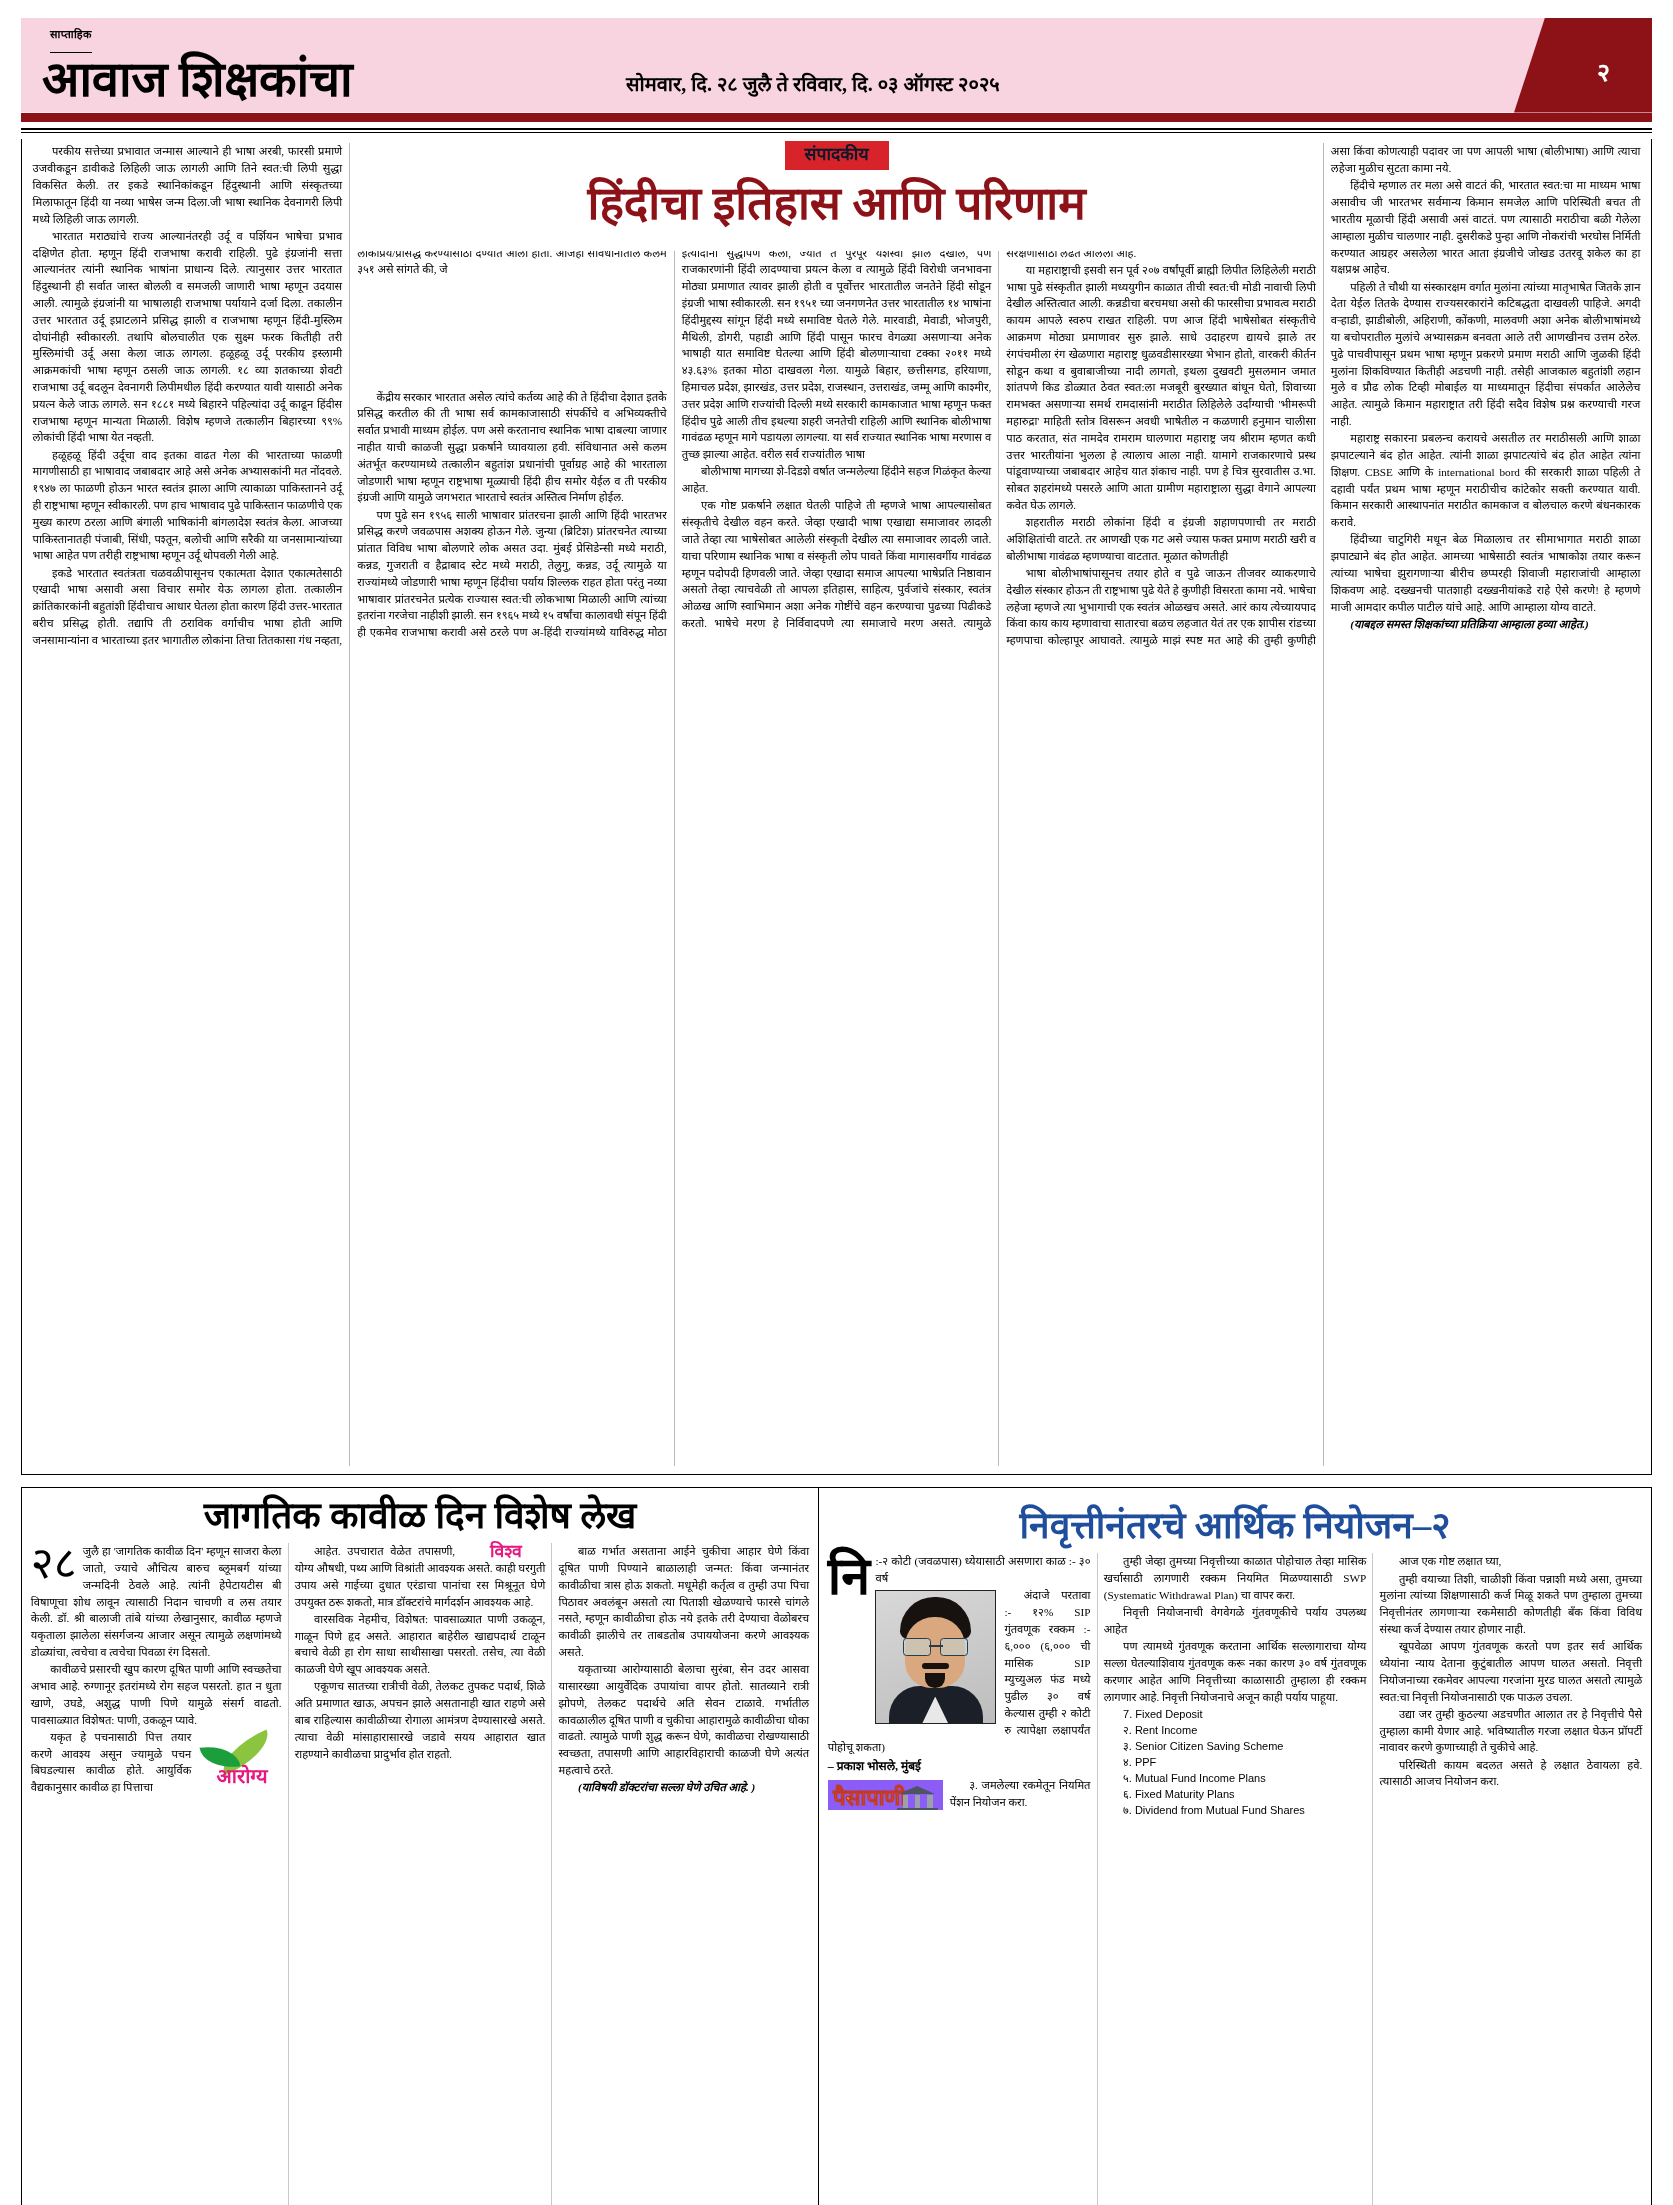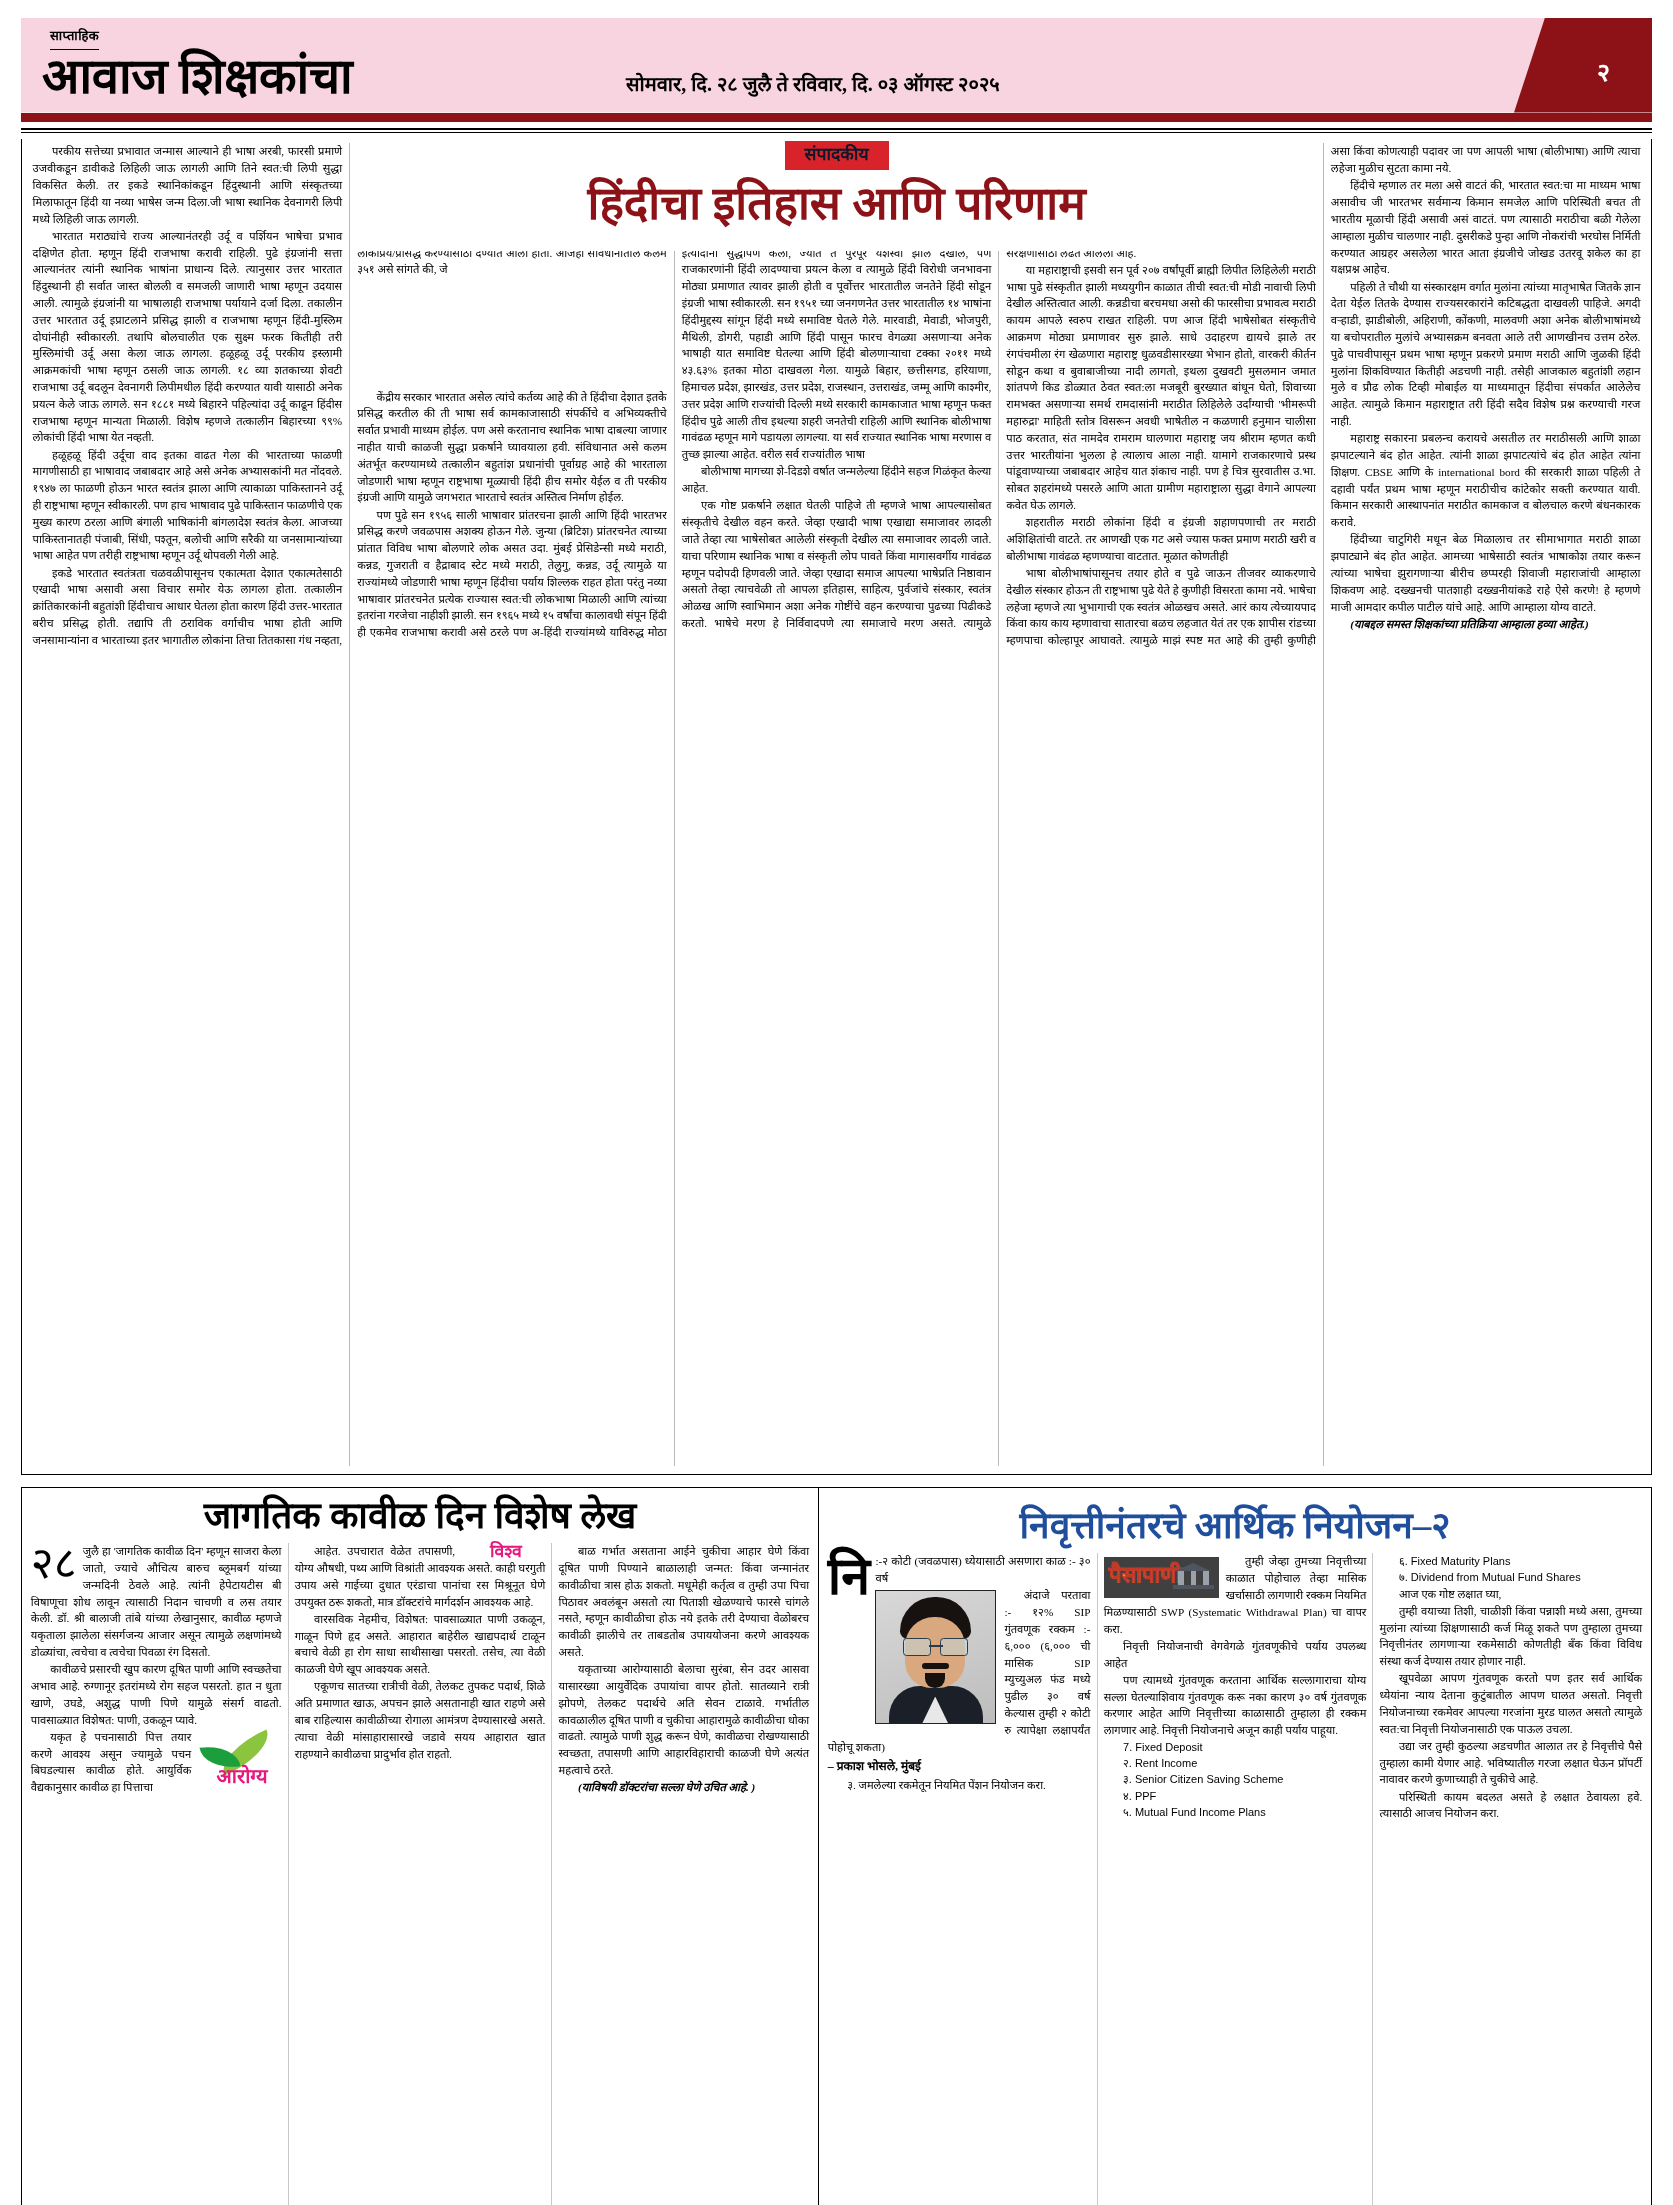--- a/index.html
+++ b/index.html
@@ -42,23 +42,23 @@
     position:absolute;top:42px;right:42px;
     color:#fff;font-size:25px;font-weight:bold;
     font-family:"Liberation Sans","DejaVu Sans",sans-serif;
     line-height:1;
   }
   .mast-left{
     position:absolute;left:21px;top:8.8px;
   }
   .mast-kicker{
     font-family:"Liberation Serif","DejaVu Serif",serif;
-    font-size:13px;font-weight:bold;letter-spacing:0.4px;
+    font-size:11px;font-weight:bold;letter-spacing:0.4px;
     border-bottom:1.3px solid #000;display:inline-block;
-    padding-bottom:5px;margin-left:8px;
+    padding-bottom:11px;margin-left:8px;
   }
   .mast-title{
     font-family:"Liberation Serif","DejaVu Serif",serif;
     font-size:49px;font-weight:bold;line-height:1.02;
     margin-top:1.8px;letter-spacing:-0.4px;
     white-space:nowrap;
   }
   .mast-date{
     position:absolute;left:569px;top:52px;
     font-size:20px;font-weight:bold;white-space:nowrap;margin-left:36px;
@@ -212,22 +212,22 @@
     color:#e6197f;font-weight:bold;font-size:20px;line-height:1;
     text-align:center;
   }
   .logo-arogya .lt2{
     position:absolute;left:2.6px;top:52px;width:100%;
     color:#e6197f;font-weight:bold;font-size:17.6px;line-height:1;
     text-align:center;
   }
   .logo-paisa{
     float:left;
-    width:115px;height:41px;
-    background:#404040;
+    width:115px;height:30px;
+    background:#8b5cf6;
     margin:3.5px 7px 3.5px 0;
     position:relative;
     overflow:hidden;
     shape-outside:margin-box;
   }
   .logo-paisa .pt{
     position:absolute;left:5.3px;top:7px;
     color:#ffe600;font-weight:bold;font-size:22px;line-height:1;
     -webkit-text-stroke:0.9px #c0392b;
   }

